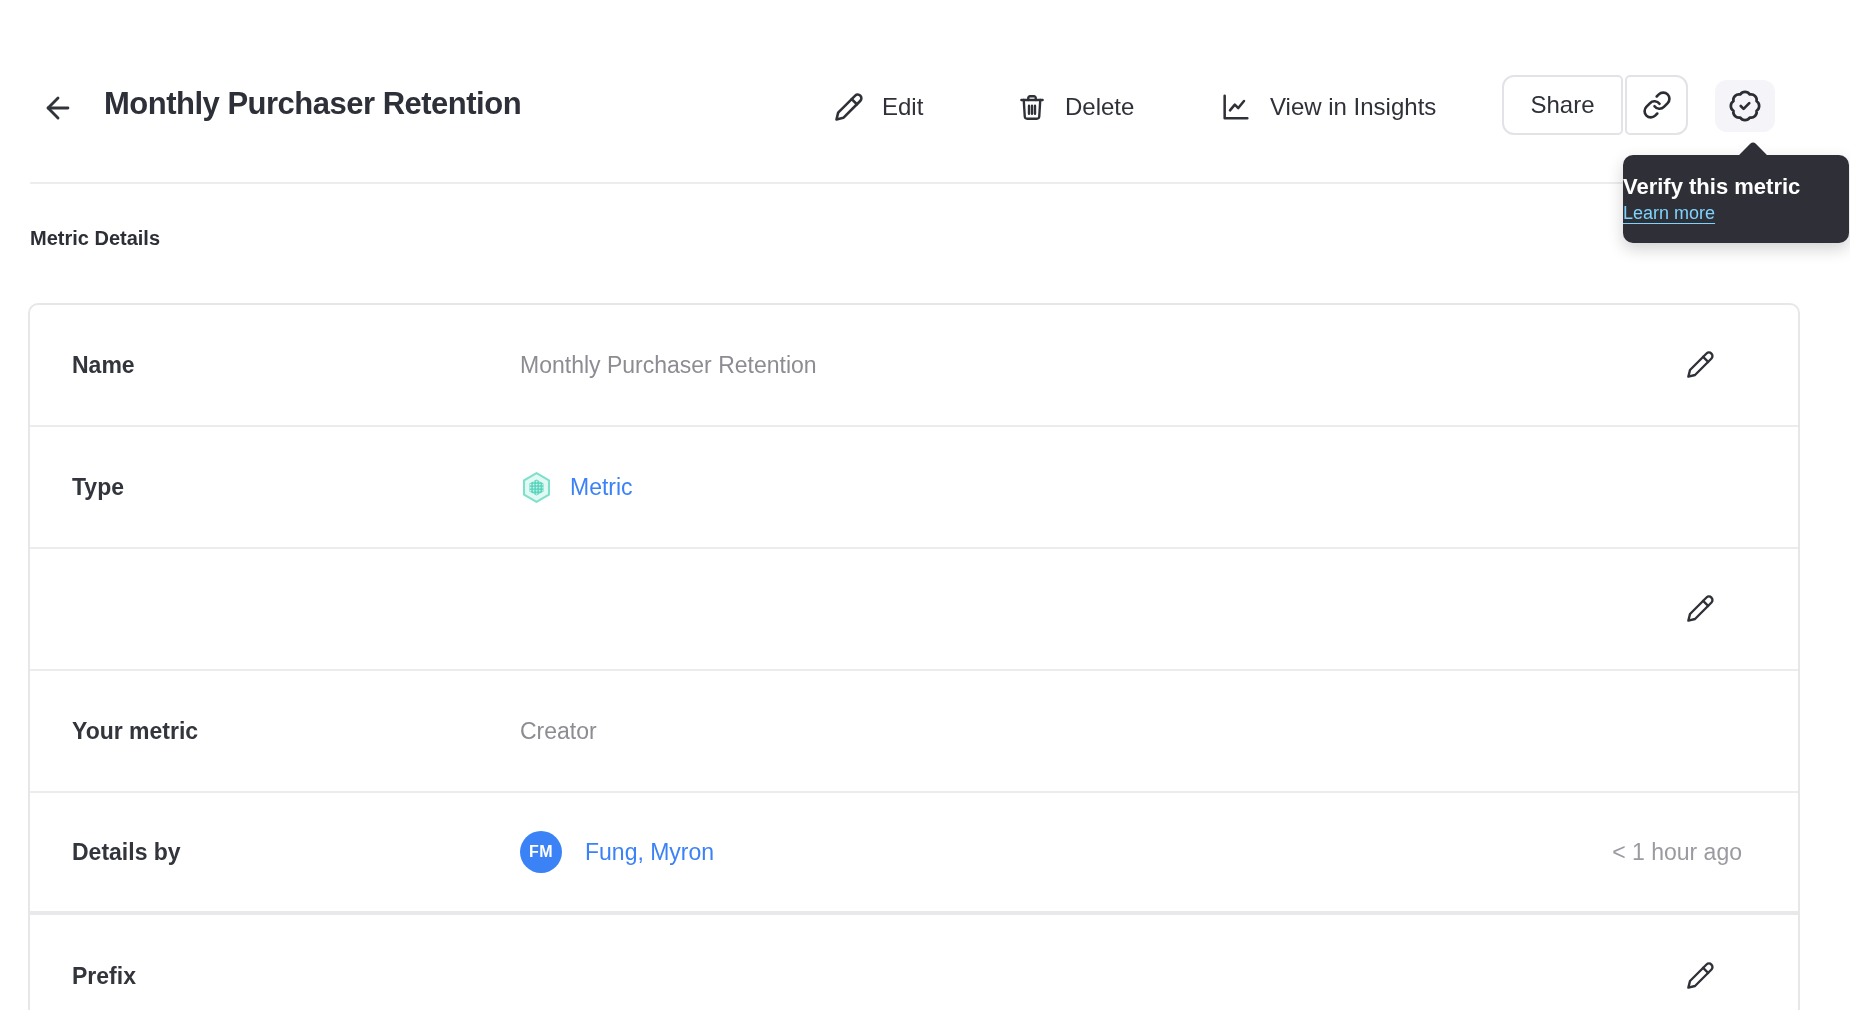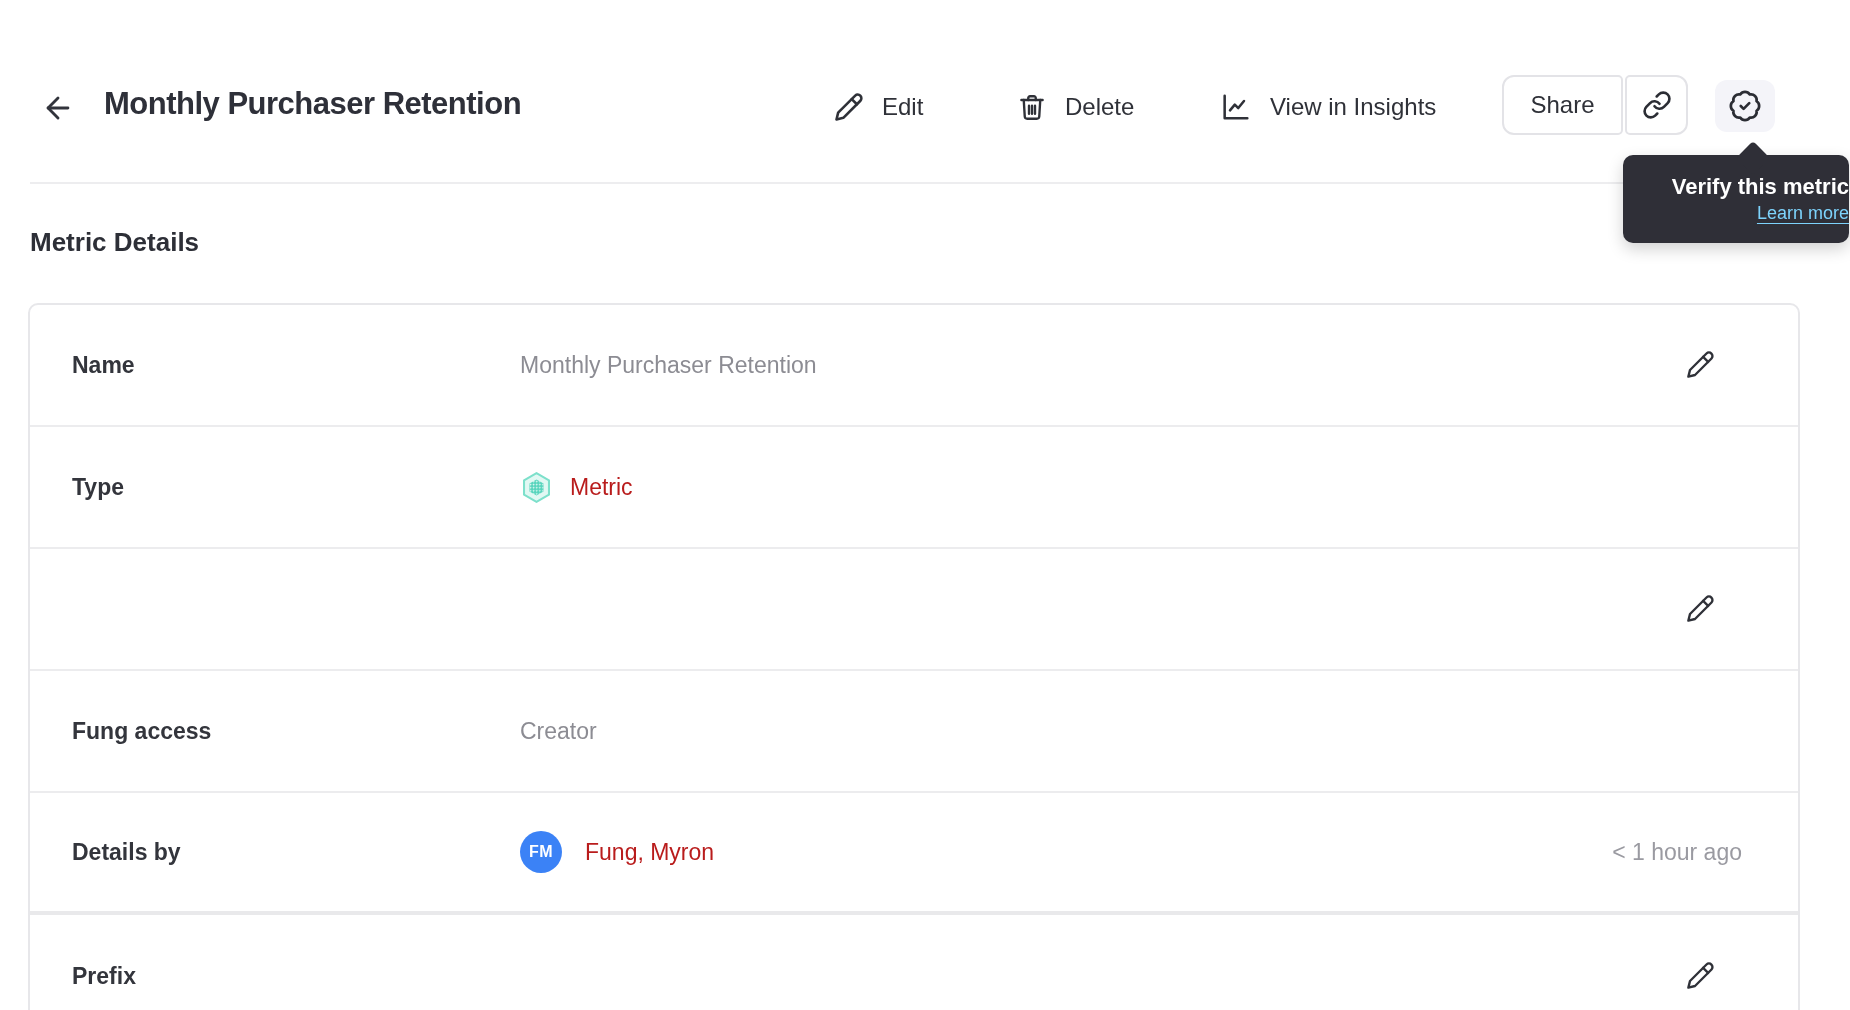--- a/index.html
+++ b/index.html
@@ -60,38 +60,38 @@
     position:absolute; top:182px; left:30px; right:30px;
     height:2px; background:#ededef;
   }
 
   
   .tooltip {
     position:absolute; left:1623px; top:155px;
     width:226px; height:88px;
     background:#2f2f37; border-radius:10px;
     box-shadow:0 6px 16px rgba(0,0,0,0.18);
-    display:flex; flex-direction:column; align-items:flex-end; justify-content:center;
+    display:flex; flex-direction:column; align-items:flex-start; justify-content:center;
     gap:3px; z-index:5;
   }
   .tooltip-caret {
     position:absolute; top:-9px; left:118px;
     width:24px; height:24px; background:#2f2f37;
     transform:rotate(45deg); border-radius:4px;
   }
   .tooltip-title { font-size:22px; font-weight:700; color:#ffffff; white-space:nowrap; }
   .tooltip-link  {
     font-size:18px; color:#7dd3fc; text-decoration:underline;
     text-underline-offset:4px; cursor:pointer; white-space:nowrap;
   }
 
   
   .section-title {
     position:absolute; left:30px; top:227px;
-    font-size:26px; font-weight:700; color:#2d2f37;
+    font-size:20px; font-weight:700; color:#2d2f37;
   }
 
   
   .card {
     position:absolute; left:28px; top:303px;
     width:1772px; height:770px;
     background:#ffffff;
     border:2px solid #e7e7ea; border-radius:10px;
     overflow:hidden;
   }
@@ -100,21 +100,21 @@
     padding:0 82px 0 42px;
     border-bottom:2px solid #ececee;
   }
   .row.thick { border-bottom-width:4px; border-bottom-color:#e9e9eb; }
   .row.last { border-bottom:none; }
   .row-label {
     width:448px; flex-shrink:0;
     font-size:23px; font-weight:700; color:#33353c;
   }
   .row-value { font-size:23px; color:#8c8c93; }
-  .row-value.dark { color:#b91c1c; }
+  .row-value.dark { color:#3b82f6; }
   .value-with-icon { display:flex; align-items:center; gap:17px; }
   .edit-btn {
     margin-left:auto; background:none; border:none; cursor:pointer;
     width:32px; height:32px; color:#2f3138;
     display:flex; align-items:center; justify-content:center;
   }
   .avatar {
     width:42px; height:42px; border-radius:50%;
     background:#3b82f6; color:#ffffff;
     font-size:16px; font-weight:700; letter-spacing:0.5px;
@@ -250,21 +250,21 @@
       <span>
         <svg width="30" height="30" viewBox="0 0 24 24" fill="none" stroke="currentColor" stroke-width="1.9" stroke-linecap="round" stroke-linejoin="round">
             <path d="M17.2 2.8a2.83 2.83 0 0 1 4 4L8 20l-5.3 1.3L4 16 17.2 2.8Z"></path>
             <path d="m14.5 5.5 4 4"></path>
           </svg>
       </span>
     </button>
   </div>
 
   <div class="row">
-    <div class="row-label">Fung access</div>
+    <div class="row-label">Your metric</div>
     <div class="row-value">Creator</div>
   </div>
 
   <div class="row thick">
     <div class="row-label">Details by</div>
     <div class="creator-cell">
       <div class="avatar">FM</div>
       <span class="row-value dark">Fung, Myron</span>
     </div>
     <span class="timestamp">&lt; 1 hour ago</span>

